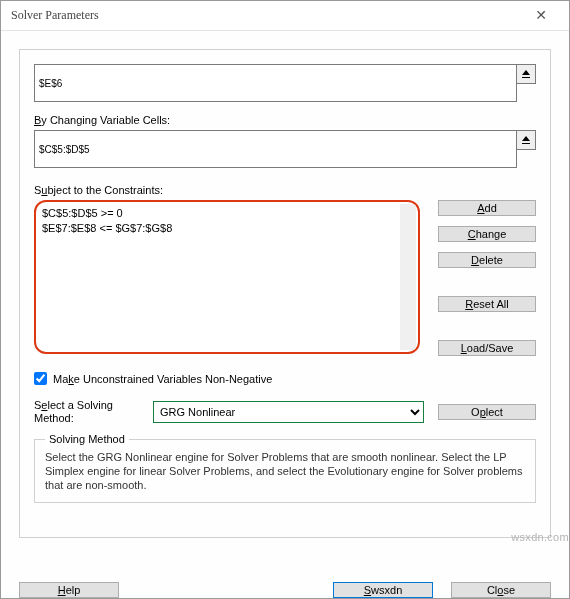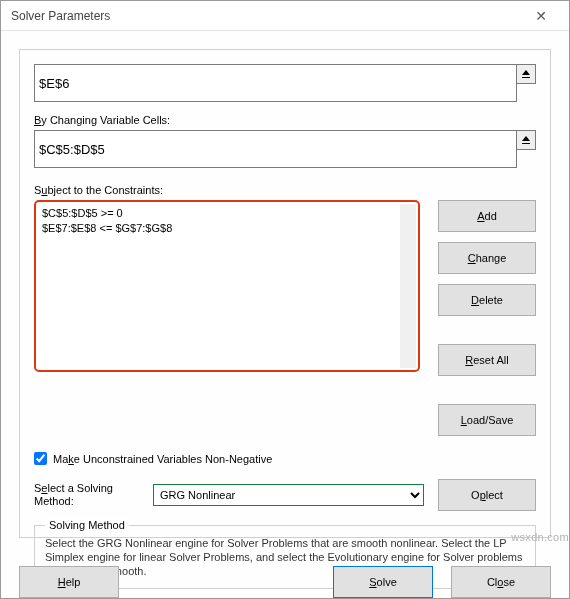--- a/index.html
+++ b/index.html
@@ -18,20 +18,21 @@
     background: #fff;
     position: relative;
   }
   .titlebar {
     height: 30px;
     background: #fff;
     border-bottom: 1px solid #e5e5e5;
     display: flex;
     align-items: center;
     padding: 0 8px 0 10px;
+    font-family: Liberation Serif, serif;
   }
   .titlebar-title { flex: 1; color: #444; font-size: 12px; }
   .close-x {
     width: 40px; height: 28px;
     display: flex; align-items: center; justify-content: center;
     color: #555; font-size: 14px;
     cursor: pointer;
   }
   .content {
     position: absolute;
@@ -51,21 +52,21 @@
   .input-wrap {
     flex: 1;
     position: relative;
     display: flex;
   }
   input[type=text] {
     width: 100%;
     height: 30px;
     border: 1px solid #7a7a7a;
     padding: 18px 4px;
-    font-family: inherit; font-size: 13px;
+    font-family: inherit; font-size: 10px;
     background: #fff;
   }
   .ref-btn {
     width: 20px; height: 20px;
     border: 1px solid #7a7a7a;
     border-left: none;
     background: #efefef;
     display: flex; align-items: center; justify-content: center;
     cursor: pointer;
   }
@@ -84,44 +85,44 @@
   }
   .stack-label { margin-bottom: 4px; }
   .cells-row { display: flex; align-items: center; margin-bottom: 16px; }
   .constraint-area {
     display: flex;
     gap: 18px;
     margin-bottom: 16px;
   }
   .constraint-list {
     flex: 1;
-    height: 172px;
+    height: 154px;
     border: 2.5px solid #dc3912;
-    border-radius: 5px;
+    border-radius: 12px;
     background: #fff;
     padding: 4px 6px;
     font-size: 11px;
     line-height: 15px;
     position: relative;
     overflow: hidden;
   }
   .constraint-scroll {
     position: absolute;
     right: 2px; top: 2px; bottom: 2px;
     width: 16px;
     background: #f0f0f0;
   }
   .side-buttons {
     width: 98px;
     display: flex;
     flex-direction: column;
     gap: 10px;
   }
   .btn {
-    height: 32px;
+    height: 16px;
     border: 1px solid #adadad;
     background: #e1e1e1;
     display: flex; align-items: center; justify-content: center;
     cursor: pointer;
     font-size: 11px;
   }
   .spacer8 { height: 8px; }
   .chk-row { display: flex; align-items: center; margin-bottom: 14px; }
   .chk-row input { margin: 0 6px 0 0; }
   .method-row { display: flex; align-items: center; gap: 14px; margin-bottom: 14px; }
@@ -264,20 +265,20 @@
     </div>
 
     <div class="watermark">wsxdn.com</div>
 
     <div class="bottom-bar">
       <div class="btn">
           <span><span class="und">H</span><span>elp</span></span>
         </div>
       <div class="gap"></div>
       <div class="btn btn-primary" style="margin-right:18px">
-          <span><span class="und">S</span><span>olve</span></span>
+          <span><span class="und">S</span><span>wsxdn</span></span>
         </div>
       <div class="btn">
           <span><span>Cl</span><span class="und">o</span><span>se</span></span>
         </div>
     </div>
   </div>
 </div>
 
 </body></html>

